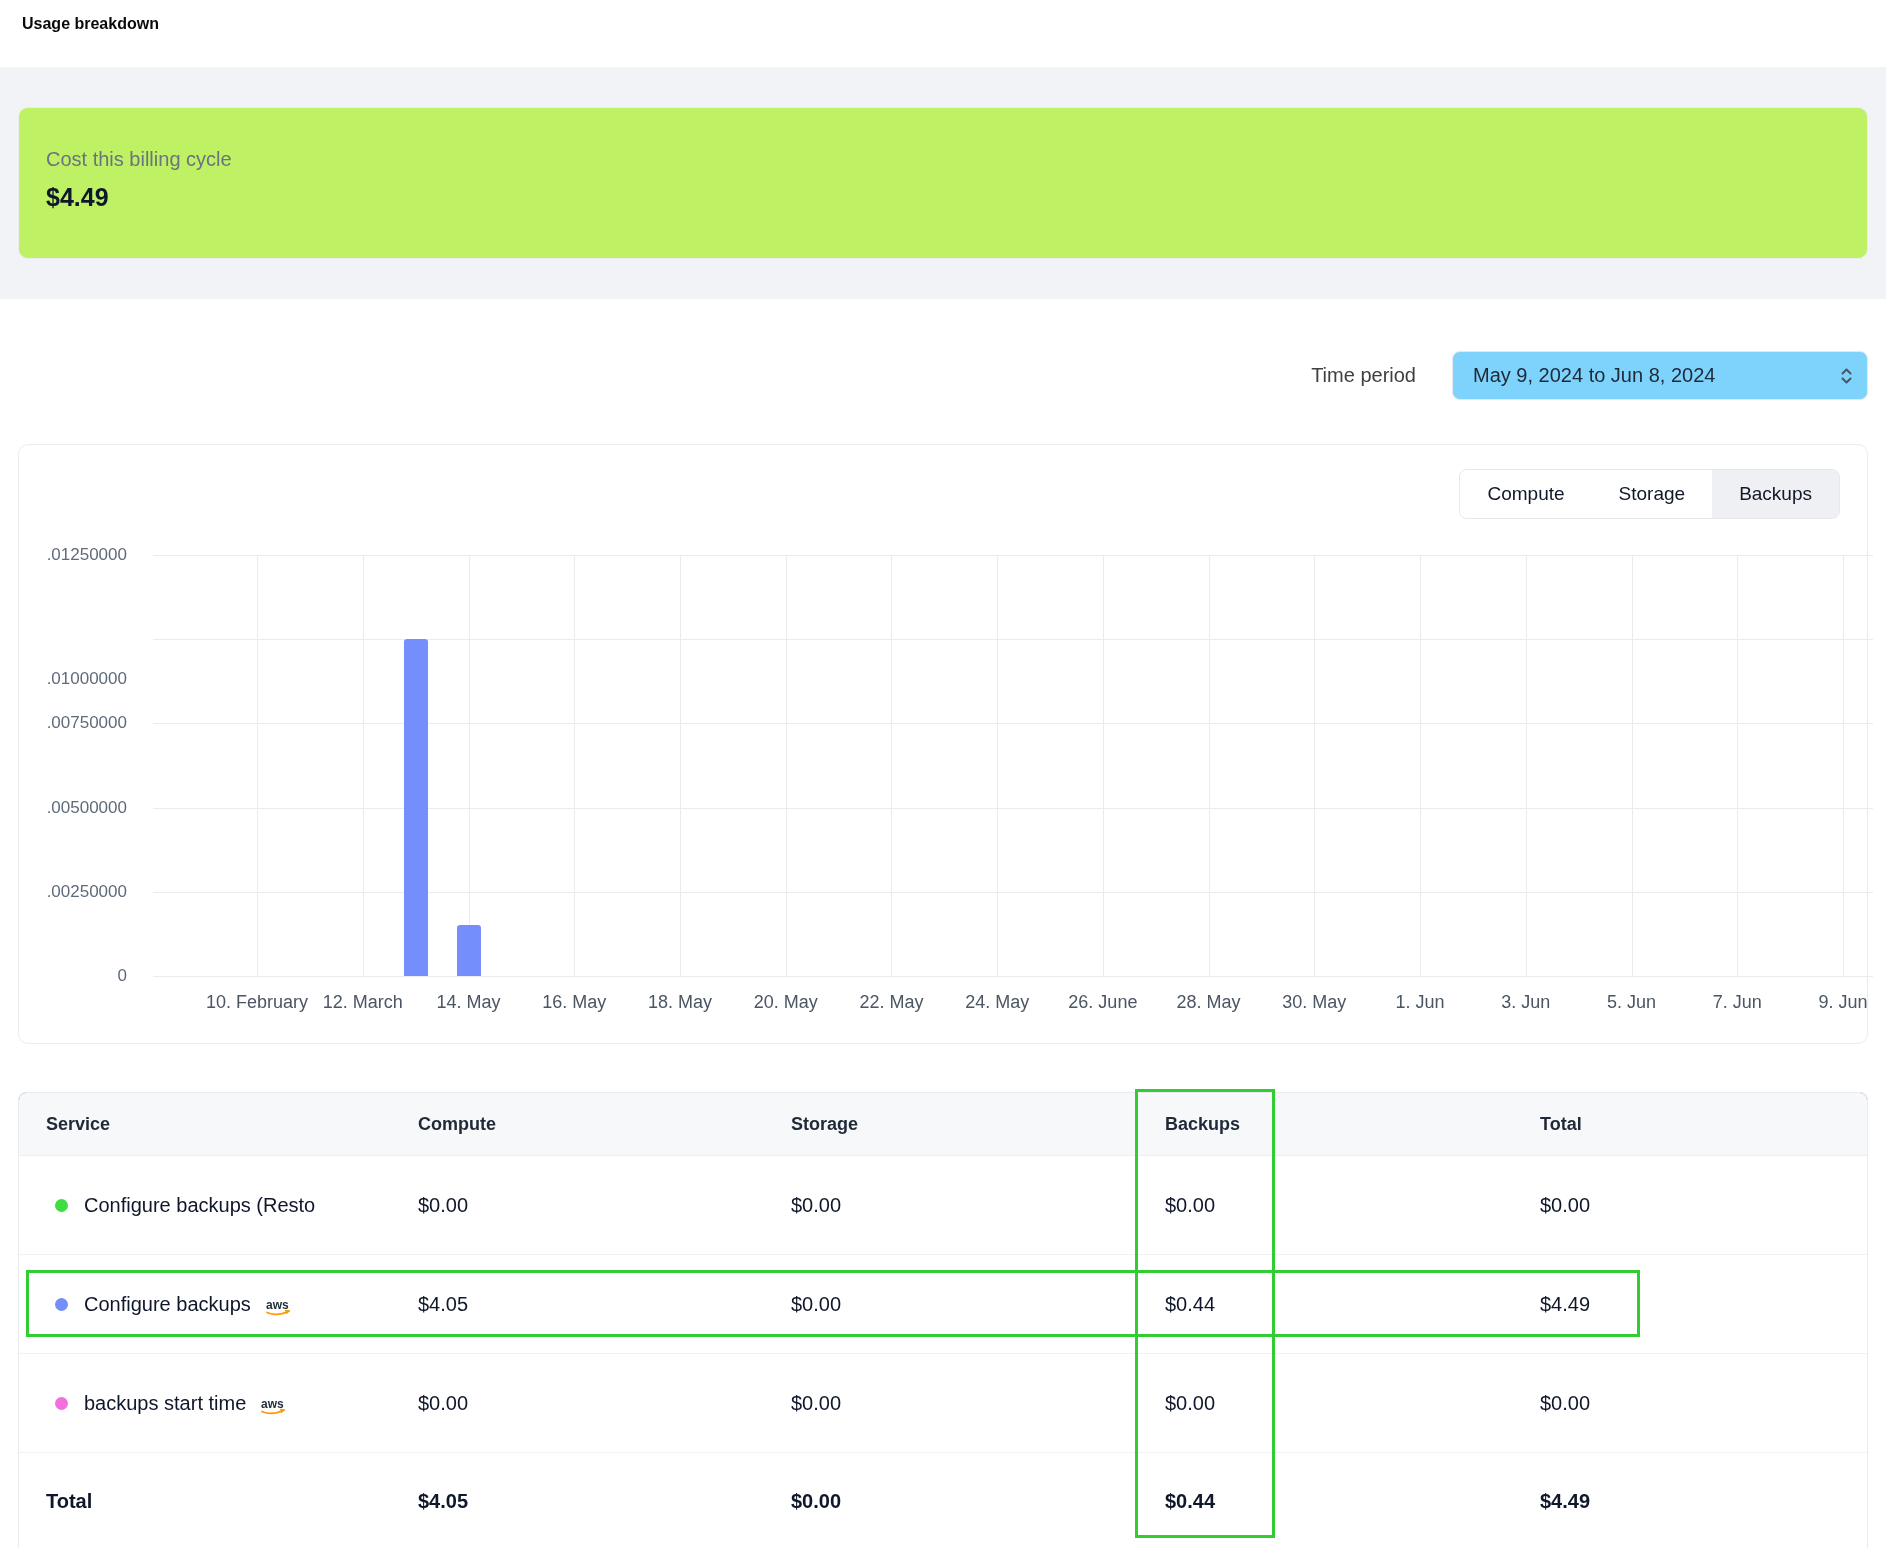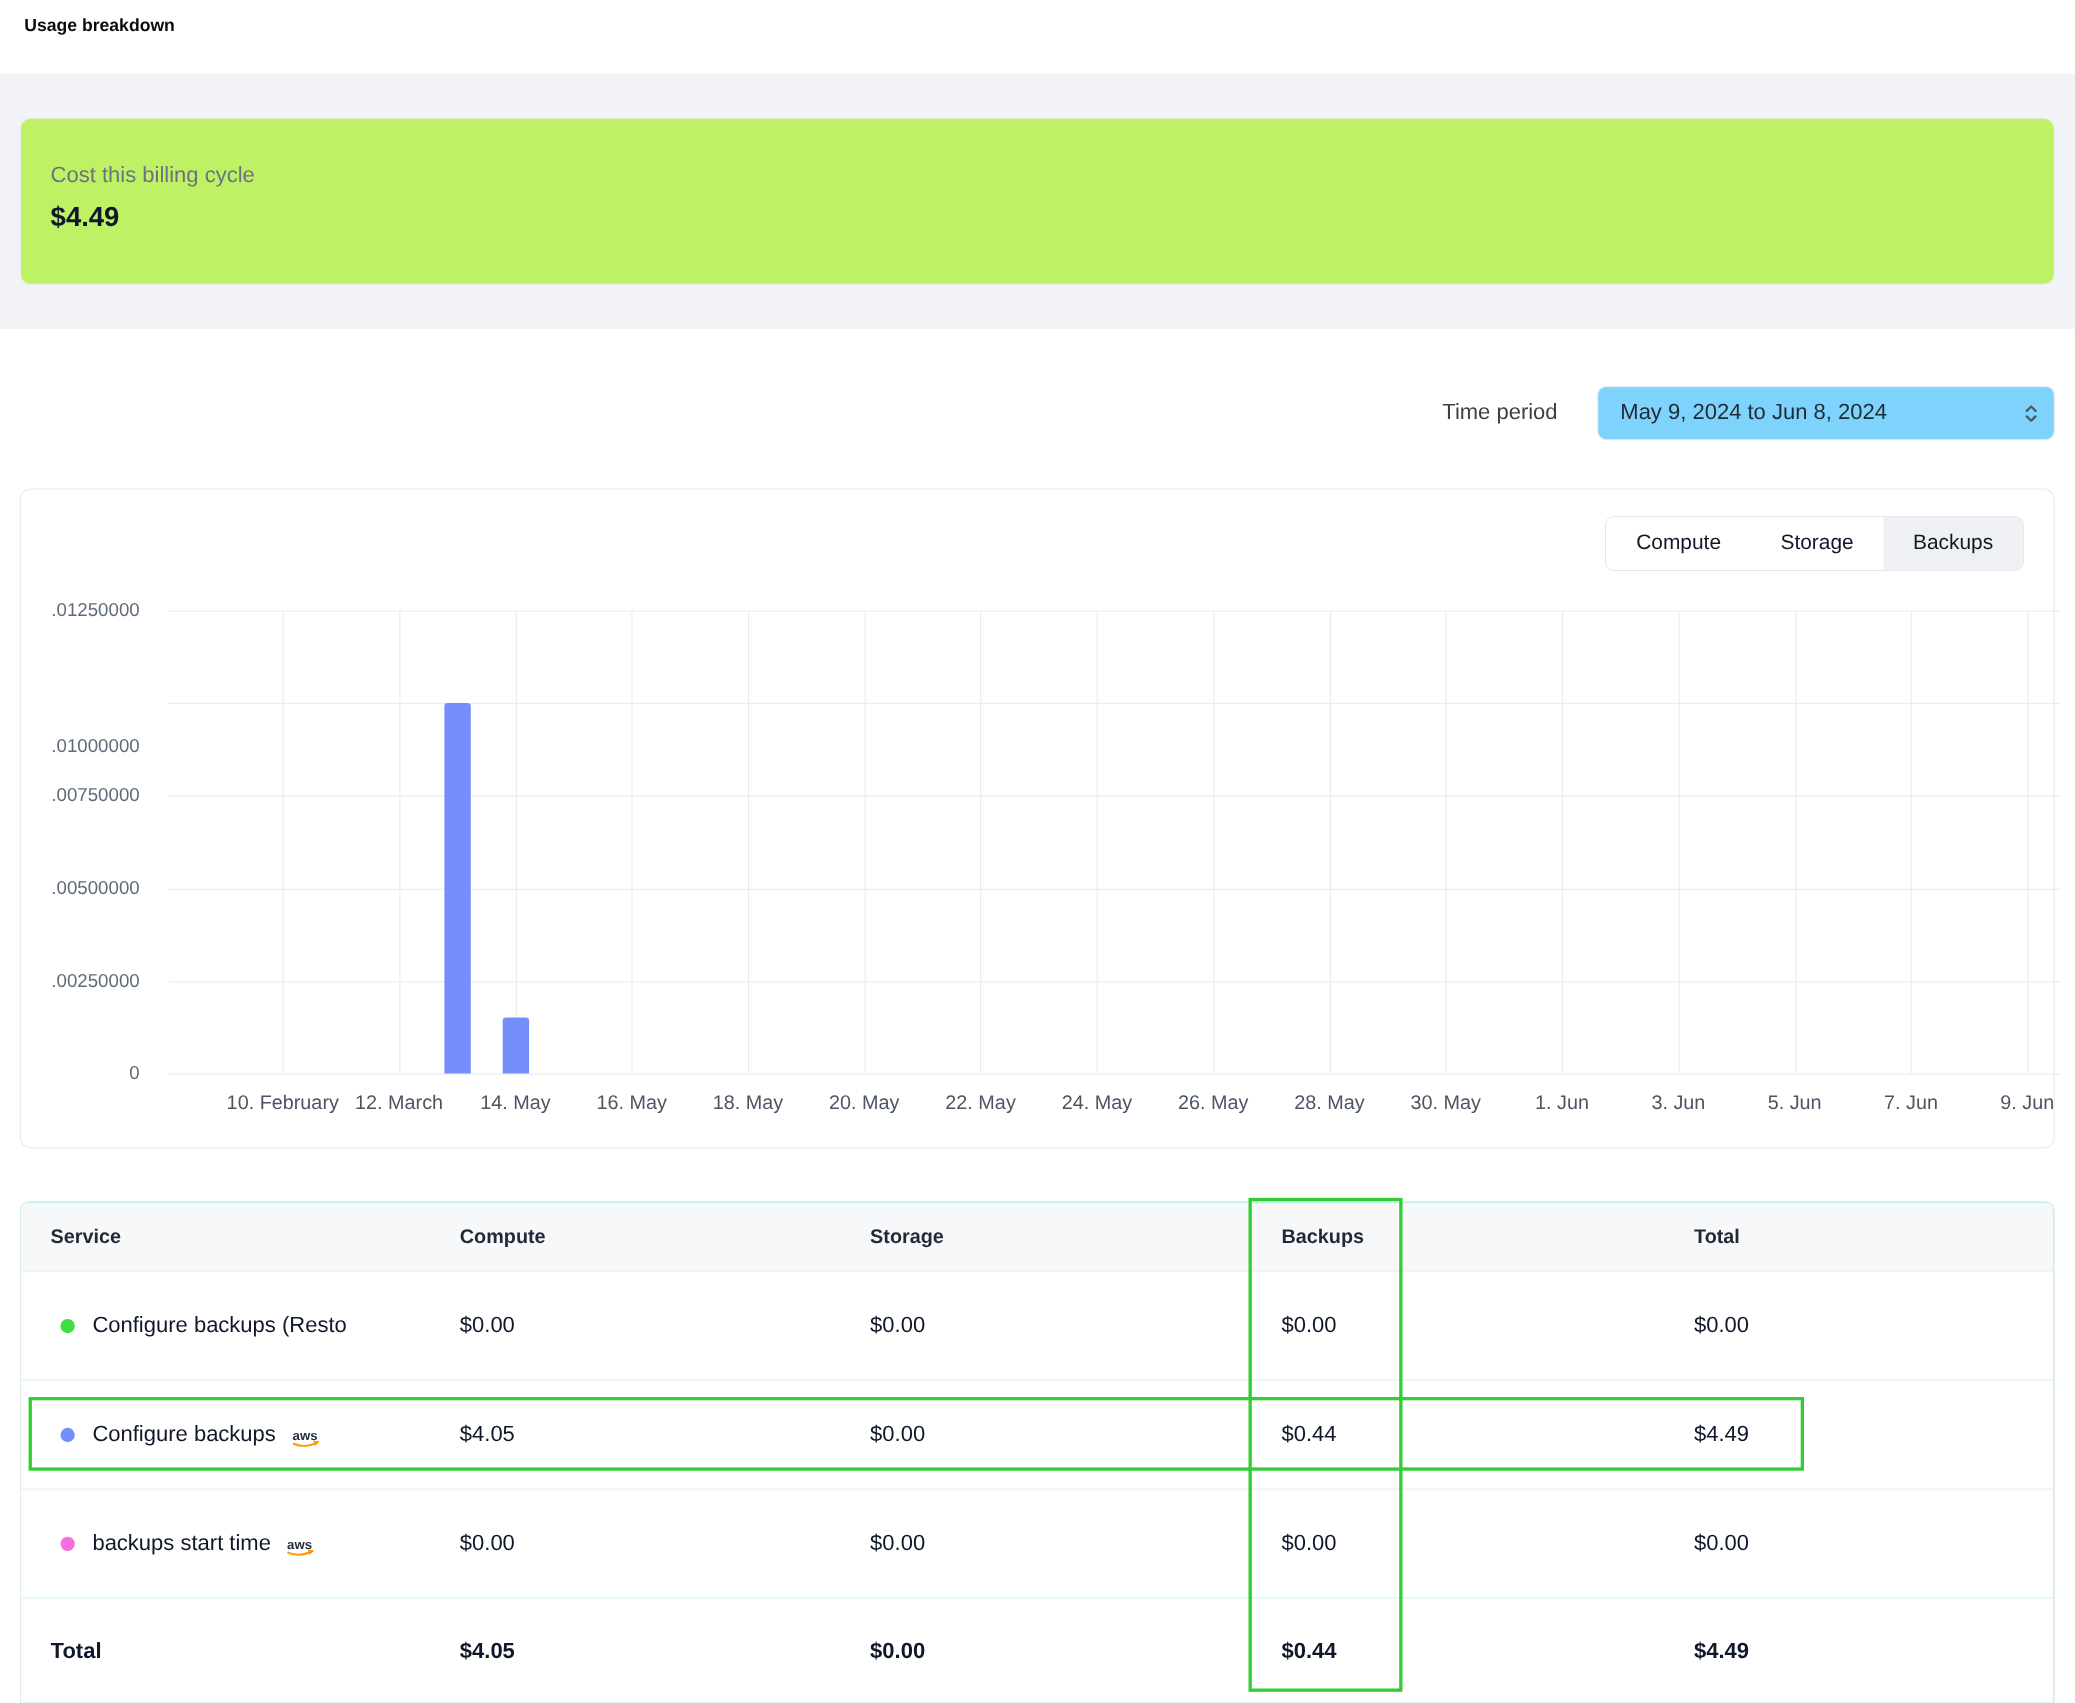--- a/index.html
+++ b/index.html
@@ -33,21 +33,21 @@
   .ylabels { position:absolute; left:0; top:110px; width:108px; height:421px; }
   .ylabel { position:absolute; right:0; transform:translateY(-50%); font-size:17px; color:#5f6b7a; white-space:nowrap; }
   .plot { position:absolute; left:134px; top:110px; width:1720px; height:421px; }
   .hgrid { position:absolute; left:0; right:0; height:1px; background:#e9ecef; }
   .vgrid { position:absolute; top:0; bottom:0; width:1px; background:#e9ecef; }
   .bar { position:absolute; bottom:0; width:24px; border-radius:3px 3px 0 0; }
   .xlabels { position:absolute; left:134px; top:547px; width:1720px; height:24px; }
   .xlabel { position:absolute; transform:translateX(-50%); font-size:18px; color:#4b5563; white-space:nowrap; }
 
   .table-card { margin:48px 18px 0; height:456px; border:1px solid #e9ecef; border-bottom:none;
-    border-top-left-radius:8px; border-top-right-radius:8px; overflow:hidden; background:#5eead4; }
+    border-top-left-radius:8px; border-top-right-radius:8px; overflow:hidden; background:#8b5cf6; }
   .thead, .trow { display:grid; grid-template-columns:372px 373px 374px 375px 1fr; padding-left:27px; align-items:center; }
   .thead { background:#f7f8fa; height:63px; border-bottom:1px solid #edeff2; font-size:18px; font-weight:bold; color:#1f2937; }
   .trow { height:99px; border-bottom:1px solid #f0f2f4; font-size:20px; color:#0f172a; background:#fff; }
   .trow.total-row { height:96px; border-bottom:none; font-weight:bold; }
   .service-cell { display:flex; align-items:center; overflow:hidden; white-space:nowrap; }
   .dot { width:13px; height:13px; border-radius:50%; flex:none; margin-left:9px; margin-right:16px; }
   .aws { margin-left:12px; flex:none; display:inline-flex; position:relative; top:3px; }
   .total-label { padding-left:0; }
 
   .annot { position:absolute; border-style:solid; background:transparent; pointer-events:none; z-index:5; }
@@ -119,21 +119,21 @@
     </div>
   <div class="xlabels">
       <div class="xlabel" style="left: 6.05%;">10. February</div>
       <div class="xlabel" style="left: 12.197%;">12. March</div>
       <div class="xlabel" style="left: 18.344%;">14. May</div>
       <div class="xlabel" style="left: 24.491%;">16. May</div>
       <div class="xlabel" style="left: 30.638%;">18. May</div>
       <div class="xlabel" style="left: 36.785%;">20. May</div>
       <div class="xlabel" style="left: 42.932%;">22. May</div>
       <div class="xlabel" style="left: 49.079%;">24. May</div>
-      <div class="xlabel" style="left: 55.226%;">26. May</div>
+      <div class="xlabel" style="left: 55.226%;">26. June</div>
       <div class="xlabel" style="left: 61.373%;">28. May</div>
       <div class="xlabel" style="left: 67.52%;">30. May</div>
       <div class="xlabel" style="left: 73.667%;">1. Jun</div>
       <div class="xlabel" style="left: 79.814%;">3. Jun</div>
       <div class="xlabel" style="left: 85.961%;">5. Jun</div>
       <div class="xlabel" style="left: 92.108%;">7. Jun</div>
       <div class="xlabel" style="left: 98.255%;">9. Jun</div>
     </div>
 </section>
 

